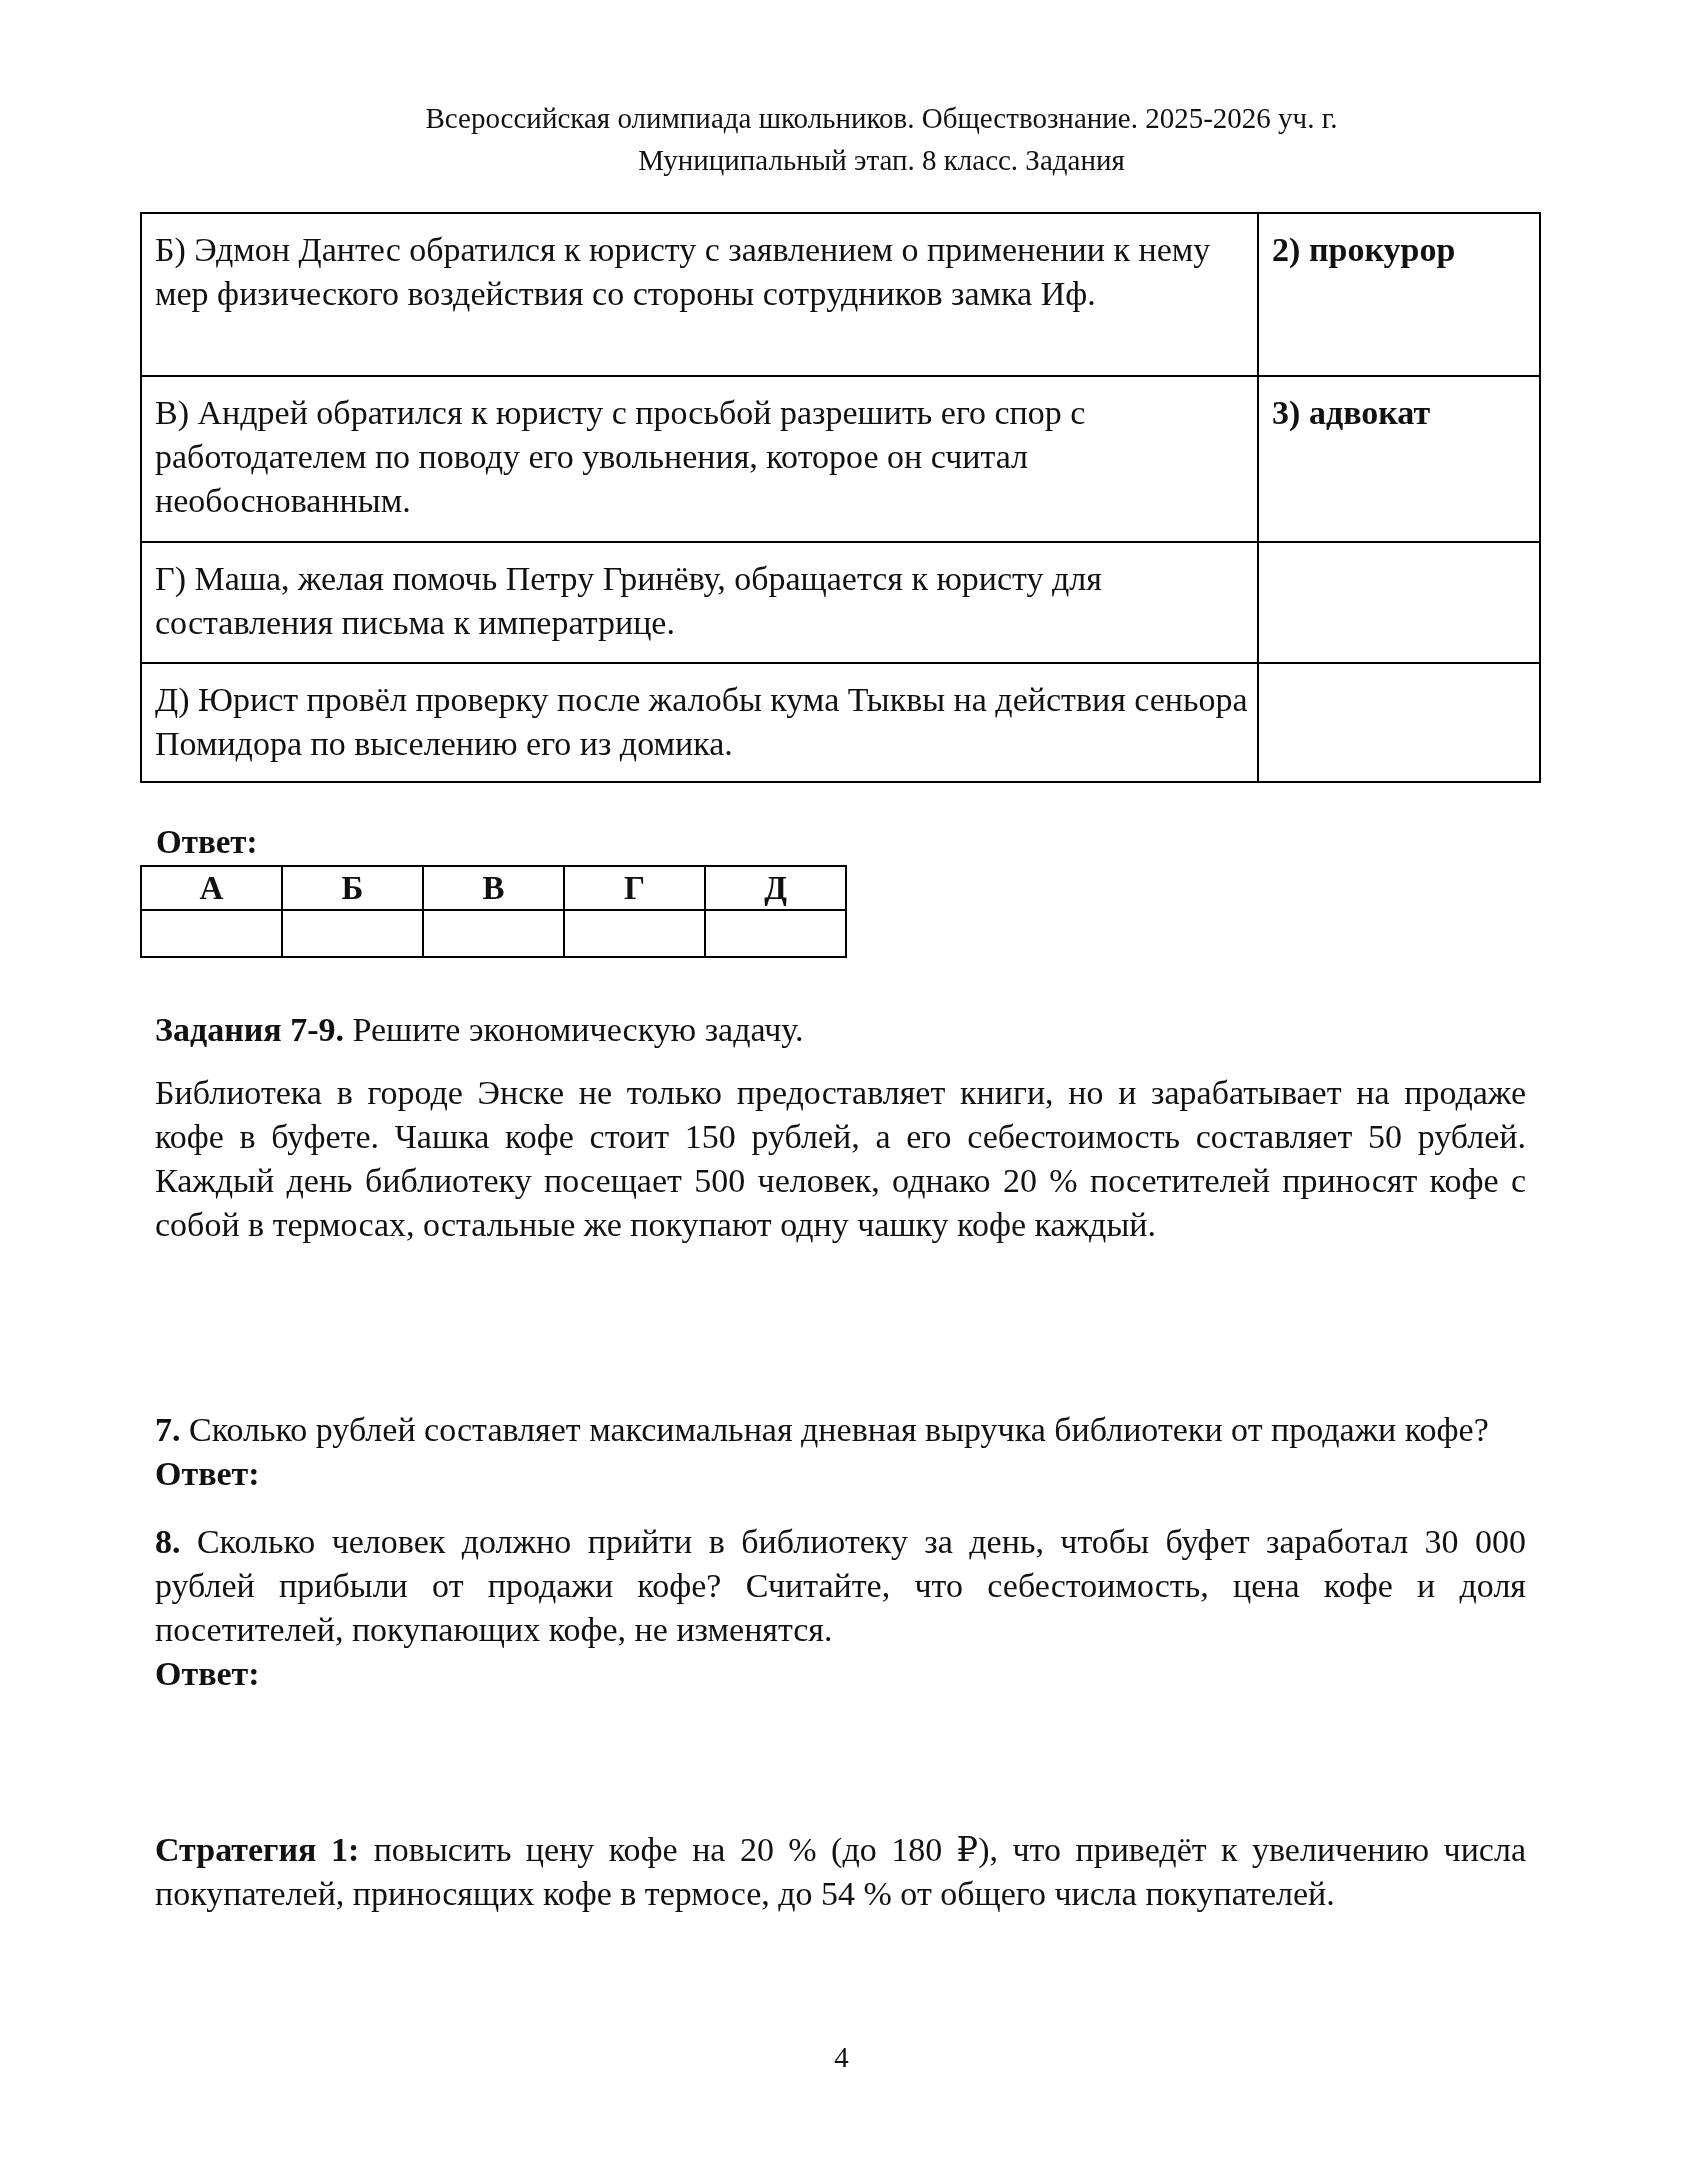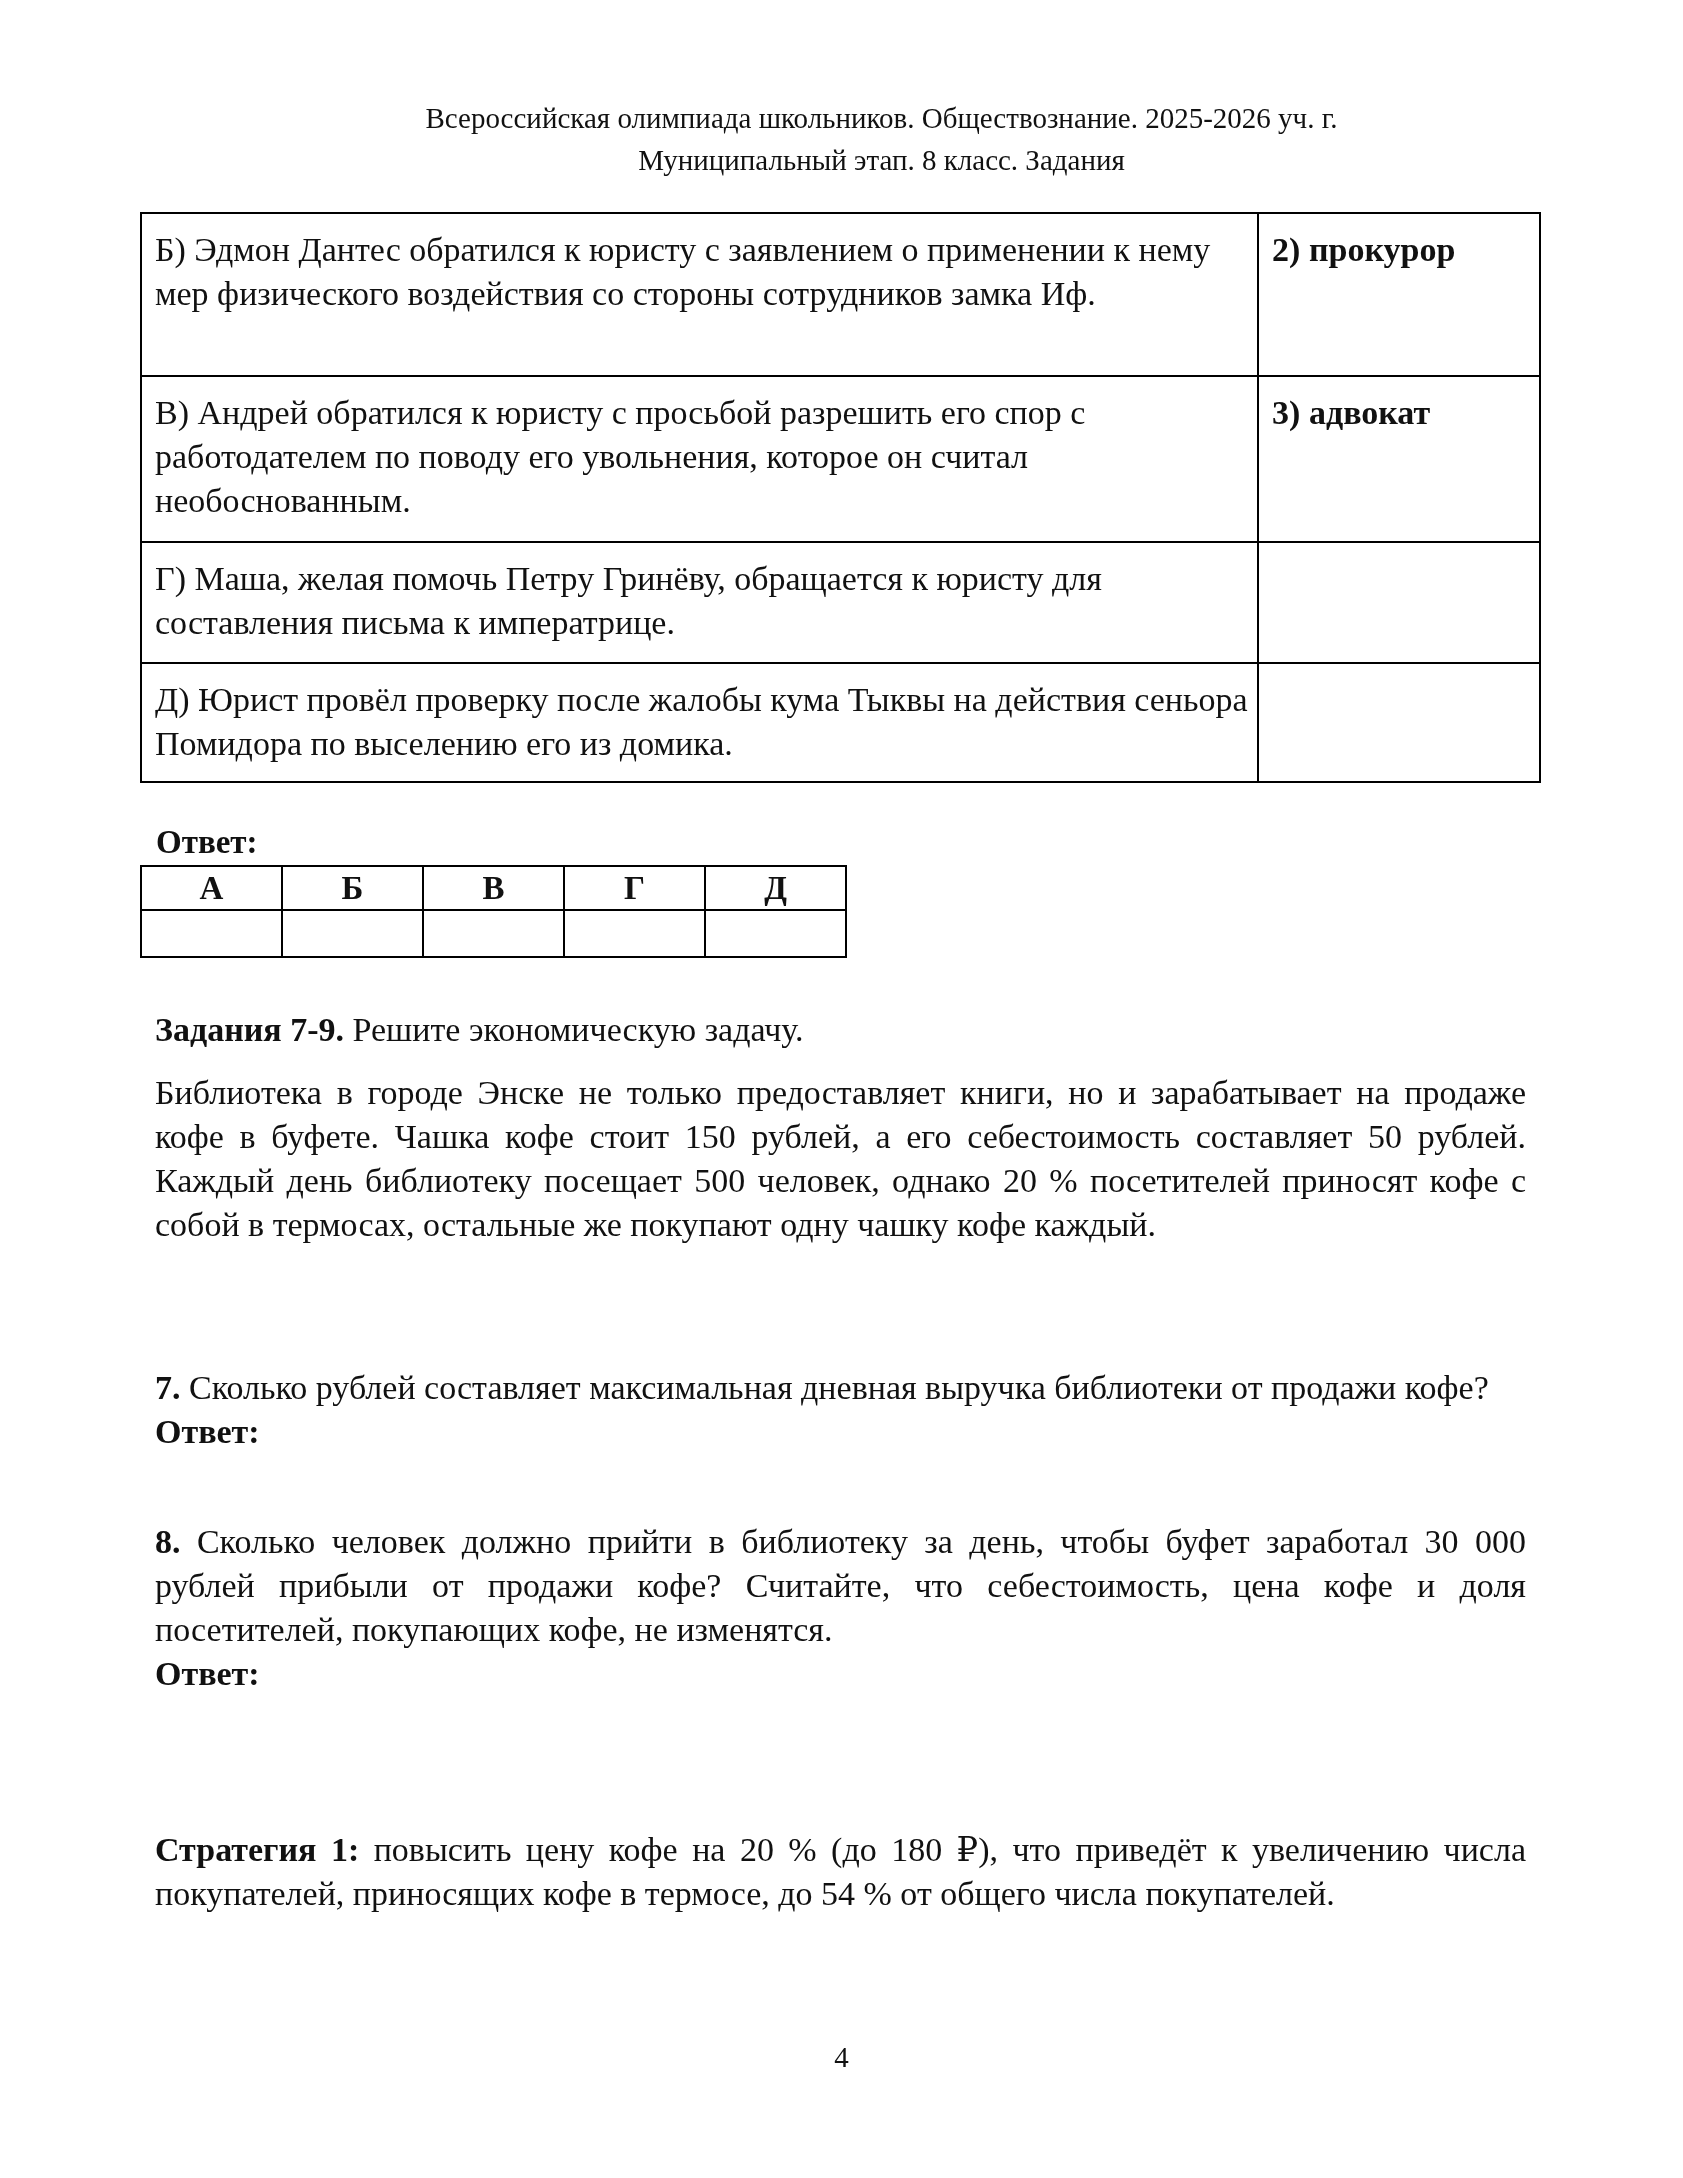--- a/index.html
+++ b/index.html
@@ -74,21 +74,21 @@
       position: absolute;
       left: 155px;
       width: 1371px;
       font-size: 34px;
       line-height: 44px;
       text-align: justify;
     }
     .body-text b { font-weight: bold; }
     .task-heading { top: 1008px; }
     .intro { top: 1071px; text-align-last: left; }
-    .q7 { top: 1366px; }
+    .q7 { top: 1408px; }
     .q8 { top: 1476px; margin-top: 44px; }
     .q9 { top: 1828px; }
     .ans-inline {
       font-weight: bold;
       display: block;
     }
     .page-number {
       position: absolute;
       top: 2041px;
       left: 0;

